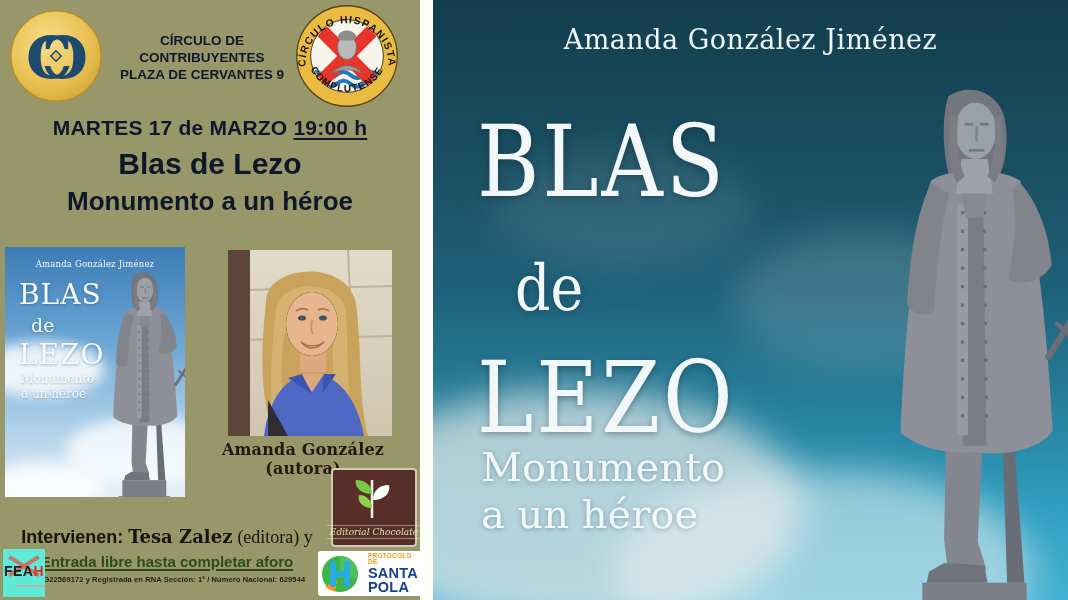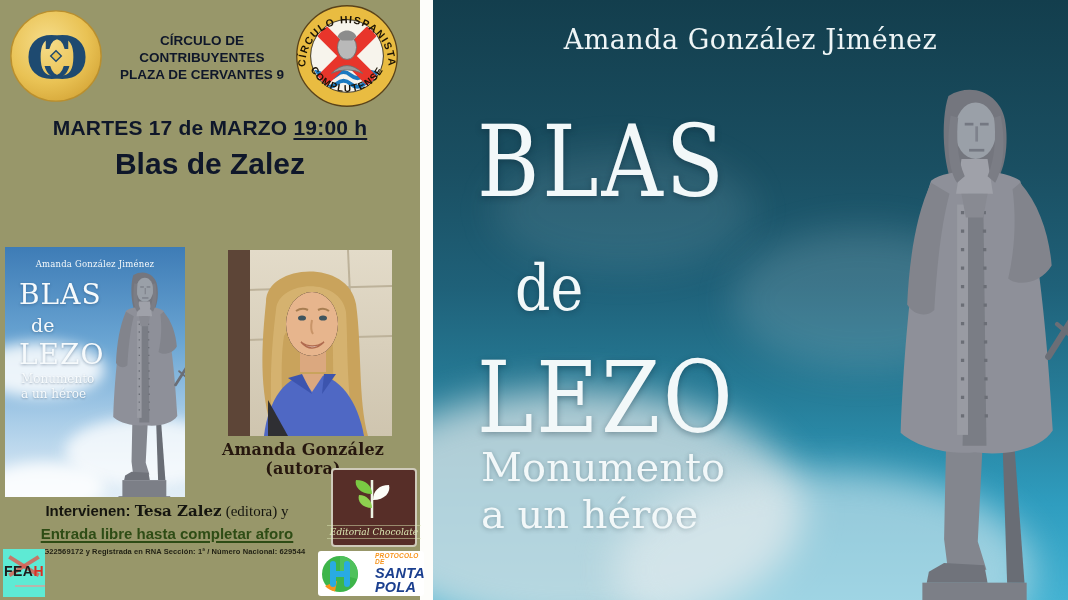--- a/index.html
+++ b/index.html
@@ -42,21 +42,21 @@
   .sc-statue { position:absolute; right:-10px; bottom:-6px; height:238px; }
 
   
   .author-photo { position:absolute; left:228px; top:250px; width:164px; height:186px; overflow:hidden; }
   .author-caption { position:absolute; left:186px; top:440px; width:234px; text-align:center;
                     font-family:"DejaVu Serif","Liberation Serif",serif; font-weight:bold;
                     font-size:16px; color:#26170e; letter-spacing:0.2px; }
 
   
   .speakers { position:absolute; left:0; top:502px; width:334px; text-align:center; color:#15150f; }
-  .sp-line1 { font-size:15px; }
+  .sp-line1 { font-size:18px;margin-top:24px; }
   .sp-line2 { font-size:17px; margin-top:5px; }
   .sp-label { font-weight:bold; }
   .sp-name { font-family:"DejaVu Serif","Liberation Serif",serif; font-weight:bold; }
   .sp-role { font-family:"Liberation Serif","DejaVu Serif",serif; }
   .admission { margin-top:5px; font-size:15px; font-weight:bold; color:#2e4c15;
                text-decoration:underline; text-decoration-thickness:2px; text-underline-offset:2px; }
   .legal { margin-top:5px; font-size:7.5px; font-weight:bold; color:#232316; letter-spacing:0.1px; }
 
   
   .feah-logo { position:absolute; left:3px; top:549px; width:42px; height:48px; background:#5eead4;
@@ -69,21 +69,21 @@
 
   .editorial-logo { position:absolute; left:331px; top:468px; width:86px; height:79px;
                     background:#572e28; border-radius:4px; border:2px solid #cfcaba;
                     display:flex; flex-direction:column; align-items:center; justify-content:flex-end; }
   .ed-leaves { position:absolute; left:50%; top:8px; transform:translateX(-50%); }
   .ed-name { font-family:"DejaVu Serif","Liberation Serif",serif; font-style:italic;
              font-size:9px; color:#dce8b4; margin-bottom:6px; border-top:1px solid rgba(220,232,180,0.5);
              border-bottom:1px solid rgba(220,232,180,0.5); padding:1px 3px; white-space:nowrap; }
 
   .santapola-logo { position:absolute; left:318px; top:551px; width:106px; height:45px; background:#ffffff;
-                    border-radius:3px; display:flex; align-items:center; padding:18px 3px; gap:16px;font-style:italic; }
+                    border-radius:3px; display:flex; align-items:center; padding:18px 3px; gap:9px; }
   .sp-circle { flex:none; }
   .sp-textcol { display:flex; flex-direction:column; line-height:1; }
   .sp-proto { font-size:6.5px; font-weight:bold; color:#f7941d; letter-spacing:0.2px; margin-bottom:1px; }
   .sp-name2 { font-size:14.5px; font-weight:bold; color:#1b3f8f; width:52px; line-height:0.95;
               letter-spacing:0.2px; }
 
   
   .right-panel { position:relative; flex:1; height:600px; overflow:hidden;
                  background:linear-gradient(180deg,#133e4d 0%,#1a4f62 28%,#1f6179 48%,#27809c 68%,#2f9dbf 84%,#43b2d2 100%); }
   .bc-cloud { position:absolute; border-radius:50%; filter:blur(18px); }
@@ -202,21 +202,22 @@
       <text font-size="11.5" font-weight="bold" fill="#1a1205" letter-spacing="1.5">
         <textPath href="#arcBottom" startOffset="50%" text-anchor="middle">COMPLUTENSE</textPath>
       </text>
     </svg>
 
     <div class="lp-event">
       <div class="ev-date">
         <span>MARTES 17 de MARZO</span>
         <span class="ev-time">19:00 h</span>
       </div>
-      <div class="ev-title">Blas de Zalez</div>
+      <div class="ev-title">Blas de Lezo</div>
+      <div class="ev-sub">Monumento a un héroe</div>
     </div>
 
     <div class="small-cover">
       <div class="sc-cloud c1"></div>
       <div class="sc-cloud c2"></div>
       <div class="sc-cloud c3"></div>
       <svg class="sc-statue" viewBox="0 0 220 520">
         <use href="#statue-art"></use>
       </svg>
       <div class="sc-author serif">Amanda González Jiménez</div>

